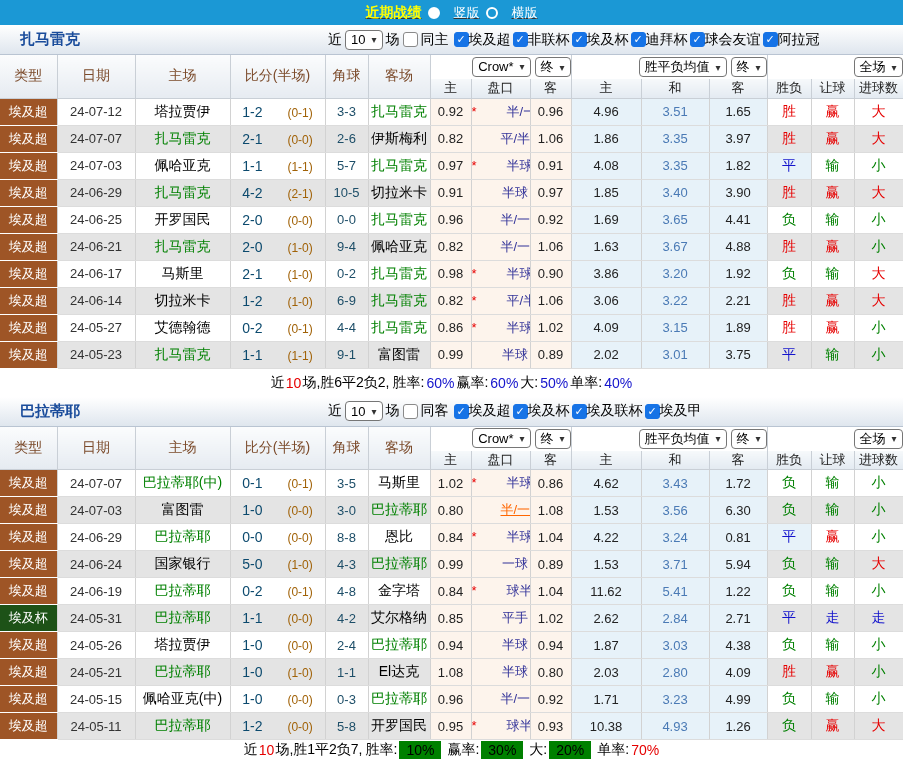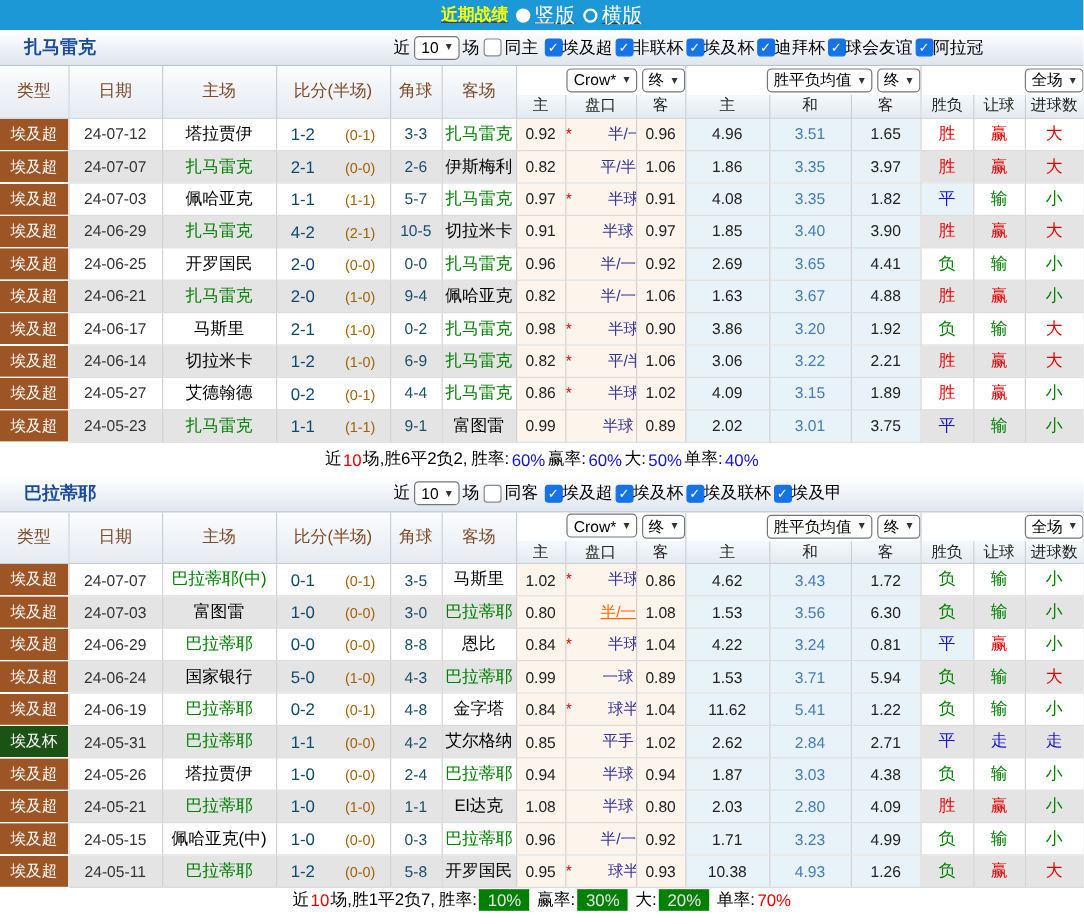--- a/index.html
+++ b/index.html
@@ -8,21 +8,21 @@
     background: #fff;
     font-family: "Liberation Sans", "DejaVu Sans", sans-serif;
     color: #333;
   }
   
   .topbar {
     height: 25px; background: #1b98d5;
     display: flex; align-items: center; justify-content: center; gap: 6px; text-decoration: underline;
   }
   .topbar .title { color: #ffff00; font-weight: bold; font-size: 14px; }
-  .radio-opt { display: inline-flex; align-items: center; gap: 4px; color: #fff; font-size: 17px; cursor: default; }
+  .radio-opt { display: inline-flex; align-items: center; gap: 14px; color: #fff; font-size: 13px; cursor: default; }
   .radio { width: 12px; height: 12px; border: 2px solid #fff; border-radius: 50%; display: inline-block; }
   .radio.checked { background: #fff; }
   
   .section-bar {
     position: relative; height: 30px;
     background: linear-gradient(#ffffff, #dfe6ee);
     border-bottom: 1px solid #b9c4d2;
     display: flex; align-items: center;
   }
   .team-name { margin-left: 20px; font-size: 15px; font-weight: bold; color: #1a4c9b; }
@@ -63,21 +63,21 @@
   td.res.green span { color: #008000; }
   td.res.blue span { color: #1414cc; }
   
   .summary { height: 28px; display: flex; align-items: center; justify-content: center;
              font-size: 14px; color: #000; gap: 1px; }
   .summary .red { color: #e60000; }
   .stats { display: inline-flex; align-items: center; }
   .stats > span { margin-left: 2px; }
   .stat-blue { color: #1414cc; }
   .stat-red { color: #e60000; }
-  .stat-greenbox { background: #008000; color: #e5e5e5; padding: 1px 7px; margin-right: 4px; }
+  .stat-greenbox { background: #008000; color: #000000; padding: 1px 7px; margin-right: 4px; }
   .summary.compact { height: 20px; }
 </style>
 </head>
 <body>
 
 <div class="page">
 
   <div class="topbar">
     <span class="title">近期战绩</span>
     <span class="radio-opt">
@@ -270,21 +270,21 @@
           <tr>
             <td class="type lg-super"><span>埃及超</span></td>
             <td class="alt"><span>24-06-25</span></td>
             <td class="alt team"><span>开罗国民</span></td>
             <td class="alt"><span class="score">2-0</span><span class="half">(0-0)</span></td>
             <td class="alt corner"><span>0-0</span></td>
             <td class="alt team focus"><span>扎马雷克</span></td>
             <td class="pink"><span>0.96</span></td>
             <td class="pink"><span class="hcp ">半/一</span></td>
             <td class="pink"><span>0.92</span></td>
-            <td class="blue"><span>2.69</span></td>
+            <td class="blue"><span>1.69</span></td>
             <td class="blue mid"><span>3.65</span></td>
             <td class="blue"><span>4.41</span></td>
             <td class="alt res green"><span>负</span></td>
             <td class="alt res green"><span>输</span></td>
             <td class="alt res green"><span>小</span></td>
           </tr>
           <tr>
             <td class="type lg-super"><span>埃及超</span></td>
             <td class="alt"><span>24-06-21</span></td>
             <td class="alt team focus"><span>扎马雷克</span></td>

